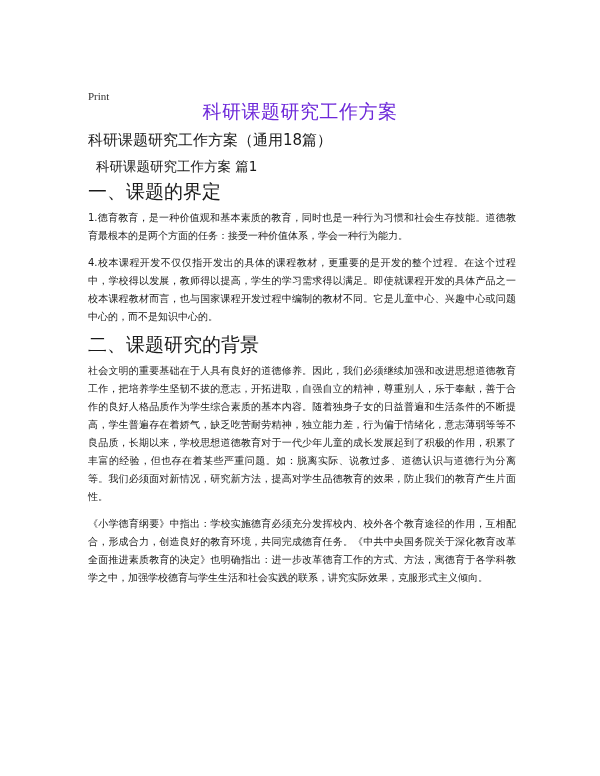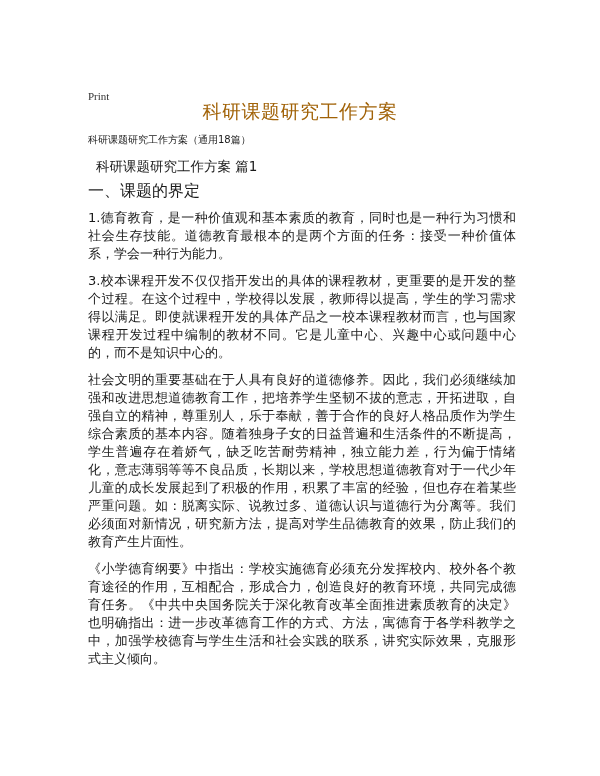--- a/index.html
+++ b/index.html
@@ -1,38 +1,39 @@
 <!DOCTYPE html>
 <html><head>
 <meta charset="utf-8">
 <style>
   html, body { margin: 0; padding: 0; background: #ffffff; }
   body { width: 600px; height: 776px; overflow: hidden; position: relative;
          font-family: "DejaVu Sans", "Liberation Sans", sans-serif; color: #1a1a1a; }
   .print { position: absolute; left: 88px; top: 70px; font-family: "Liberation Serif", serif;
            font-size: 11px; color: #333; margin-top: 20px; }
   .title { position: absolute; left: 0; width: 600px; top: 99px; text-align: center;
-           font-size: 19px; line-height: 24px; color: #a16207; letter-spacing: 0.5px; }
-  .subtitle { position: absolute; left: 88px; top: 131px; font-size: 10px; line-height: 18px; }
+           font-size: 19px; line-height: 24px; color: #6d28d9; letter-spacing: 0.5px; }
+  .subtitle { position: absolute; left: 88px; top: 131px; font-size: 15px; line-height: 18px; }
   .sec-title { position: absolute; left: 96px; top: 157px; font-size: 13.5px; line-height: 18px; font-weight: normal; }
   .content { position: absolute; left: 88px; top: 182px; width: 428px; }
-  .p { font-size: 13px; line-height: 18px; margin: 0 0 9px 0; text-align: justify; word-break: break-all; }
-  .h { font-size: 16px; line-height: 18px; margin: 0 0 9px 0; }
+  .p { font-size: 10px; line-height: 18px; margin: 0 0 9px 0; text-align: justify; word-break: break-all; }
+  .h { font-size: 19px; line-height: 18px; margin: 0 0 9px 0; }
 </style>
 </head>
 <body>
 
 <div class="print">Print</div>
 
 <div class="title">科研课题研究工作方案</div>
 
 <div class="subtitle">科研课题研究工作方案（通用18篇）</div>
 
 <div class="sec-title">科研课题研究工作方案 篇1</div>
 
 <div class="content">
   <div class="h">一、课题的界定</div>
   <div class="p">1.德育教育，是一种价值观和基本素质的教育，同时也是一种行为习惯和社会生存技能。道德教育最根本的是两个方面的任务：接受一种价值体系，学会一种行为能力。</div>
-  <div class="p">3.校本课程开发不仅仅指开发出的具体的课程教材，更重要的是开发的整个过程。在这个过程中，学校得以发展，教师得以提高，学生的学习需求得以满足。即使就课程开发的具体产品之一校本课程教材而言，也与国家课程开发过程中编制的教材不同。它是儿童中心、兴趣中心或问题中心的，而不是知识中心的。</div>
+  <div class="p">4.校本课程开发不仅仅指开发出的具体的课程教材，更重要的是开发的整个过程。在这个过程中，学校得以发展，教师得以提高，学生的学习需求得以满足。即使就课程开发的具体产品之一校本课程教材而言，也与国家课程开发过程中编制的教材不同。它是儿童中心、兴趣中心或问题中心的，而不是知识中心的。</div>
+  <div class="h">二、课题研究的背景</div>
   <div class="p">社会文明的重要基础在于人具有良好的道德修养。因此，我们必须继续加强和改进思想道德教育工作，把培养学生坚韧不拔的意志，开拓进取，自强自立的精神，尊重别人，乐于奉献，善于合作的良好人格品质作为学生综合素质的基本内容。随着独身子女的日益普遍和生活条件的不断提高，学生普遍存在着娇气，缺乏吃苦耐劳精神，独立能力差，行为偏于情绪化，意志薄弱等等不良品质，长期以来，学校思想道德教育对于一代少年儿童的成长发展起到了积极的作用，积累了丰富的经验，但也存在着某些严重问题。如：脱离实际、说教过多、道德认识与道德行为分离等。我们必须面对新情况，研究新方法，提高对学生品德教育的效果，防止我们的教育产生片面性。</div>
   <div class="p">《小学德育纲要》中指出：学校实施德育必须充分发挥校内、校外各个教育途径的作用，互相配合，形成合力，创造良好的教育环境，共同完成德育任务。《中共中央国务院关于深化教育改革全面推进素质教育的决定》也明确指出：进一步改革德育工作的方式、方法，寓德育于各学科教学之中，加强学校德育与学生生活和社会实践的联系，讲究实际效果，克服形式主义倾向。</div>
 
 </div>
 
 </body></html>

